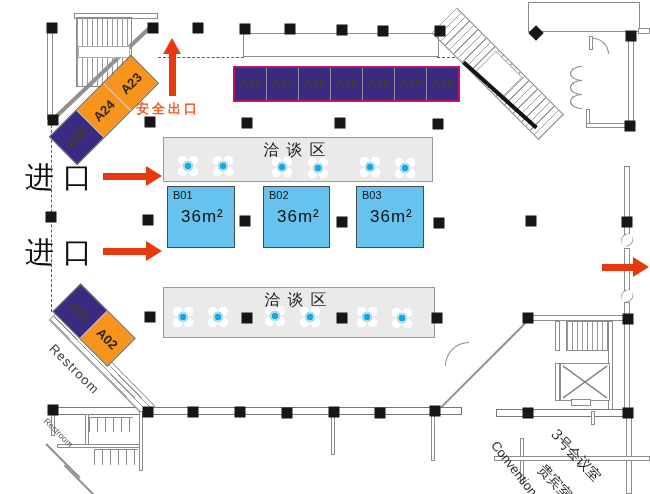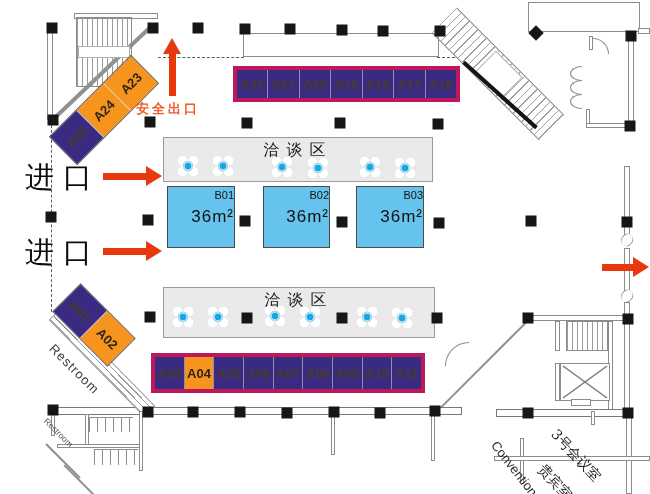--- a/index.html
+++ b/index.html
@@ -29,31 +29,31 @@
   .bar-title{text-align:center;font-family:Liberation Mono, monospace;
              font-size:16px;letter-spacing:7px;color:#1d1d1d;margin-top:2px;}
   .seat{position:absolute;width:24px;height:24px;transform:translate(-50%,-50%);
     background:
       radial-gradient(circle at 50% 50%, #18a7e3 0 3.5px, #a9ddf3 3.5px 5.5px, rgba(255,255,255,0) 5.5px),
       radial-gradient(circle at 27% 27%, #fff 0 4.5px, rgba(255,255,255,0) 4.5px),
       radial-gradient(circle at 73% 27%, #fff 0 4.5px, rgba(255,255,255,0) 4.5px),
       radial-gradient(circle at 27% 73%, #fff 0 4.5px, rgba(255,255,255,0) 4.5px),
       radial-gradient(circle at 73% 73%, #fff 0 4.5px, rgba(255,255,255,0) 4.5px);}
   
-  .brow{position:absolute;display:flex;border:4px solid #be185d;background:#3b82f6;box-sizing:border-box;}
+  .brow{position:absolute;display:flex;border:2px solid #be185d;background:#3b82f6;box-sizing:border-box;font-family:Liberation Serif, serif;}
   .bcell{flex:1;display:flex;align-items:center;justify-content:center;
          font-size:13px;font-weight:bold;border-right:1px solid #8f8fa8;box-sizing:border-box;}
   .bcell:last-child{border-right:none;}
   .purple{background:#3A2A82;color:#4a3c2c;}
   .orange{background:#F7941E;color:#2e2618;}
   .diag{position:absolute;display:flex;border:1px solid #555;box-sizing:border-box;}
   .dcell{width:38px;height:38px;display:flex;align-items:center;justify-content:center;
          font-size:13px;font-weight:bold;border-right:1px solid #d8d8d8;box-sizing:border-box;}
   .dcell:last-child{border-right:none;}
-  .bb{position:absolute;background:#66C3ED;border:1px solid #4a4a4a;box-sizing:border-box;padding:2px 0 0 5px;text-align:right;}
+  .bb{position:absolute;background:#66C3ED;border:1px solid #4a4a4a;box-sizing:border-box;padding:2px 0 0 5px;}
   .bb .bid{font-size:11px;color:#111;}
   .bb .barea{font-size:17px;color:#111;margin:6px 0 0 8px;letter-spacing:1px;}
   
   .shaft{position:absolute;background:#E8380D;}
   .headr{position:absolute;width:0;height:0;border-top:10px solid transparent;
          border-bottom:10px solid transparent;border-left:16px solid #E8380D;}
   .headu{position:absolute;width:0;height:0;border-left:9px solid transparent;
          border-right:9px solid transparent;border-bottom:16px solid #E8380D;}
   .cnbig{position:absolute;font-family:"DejaVu Serif","Liberation Serif",serif;
          font-size:29px;color:#0e0e0e;letter-spacing:9px;white-space:nowrap;}
@@ -171,31 +171,20 @@
     <div class="bcell purple">A22</div>
     <div class="bcell purple">A21</div>
     <div class="bcell purple">A20</div>
     <div class="bcell purple">A19</div>
     <div class="bcell purple">A18</div>
     <div class="bcell purple">A17</div>
     <div class="bcell purple">A16</div>
   </div>
 
 
-  <div class="brow" style="left:151px;top:353px;width:274px;height:40px;">
-    <div class="bcell purple">A03</div>
-    <div class="bcell orange">A04</div>
-    <div class="bcell purple">A05</div>
-    <div class="bcell purple">A06</div>
-    <div class="bcell purple">A07</div>
-    <div class="bcell purple">A08</div>
-    <div class="bcell purple">A09</div>
-    <div class="bcell purple">A10</div>
-    <div class="bcell purple">A11</div>
-  </div>
 
   <div class="diag" style="left:46px;top:90px;transform:rotate(-45deg);">
     <div class="dcell purple">A35</div>
     <div class="dcell orange">A24</div>
     <div class="dcell orange">A23</div>
   </div>
 
   <div class="diag" style="left:55px;top:305px;transform:rotate(45deg);">
     <div class="dcell purple">A01</div>
     <div class="dcell orange">A02</div>

